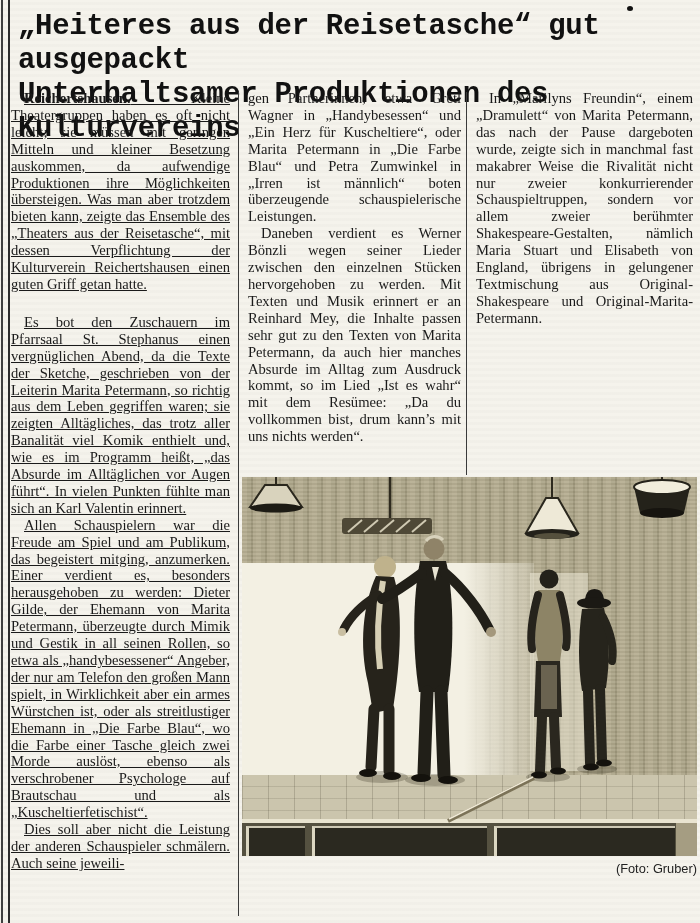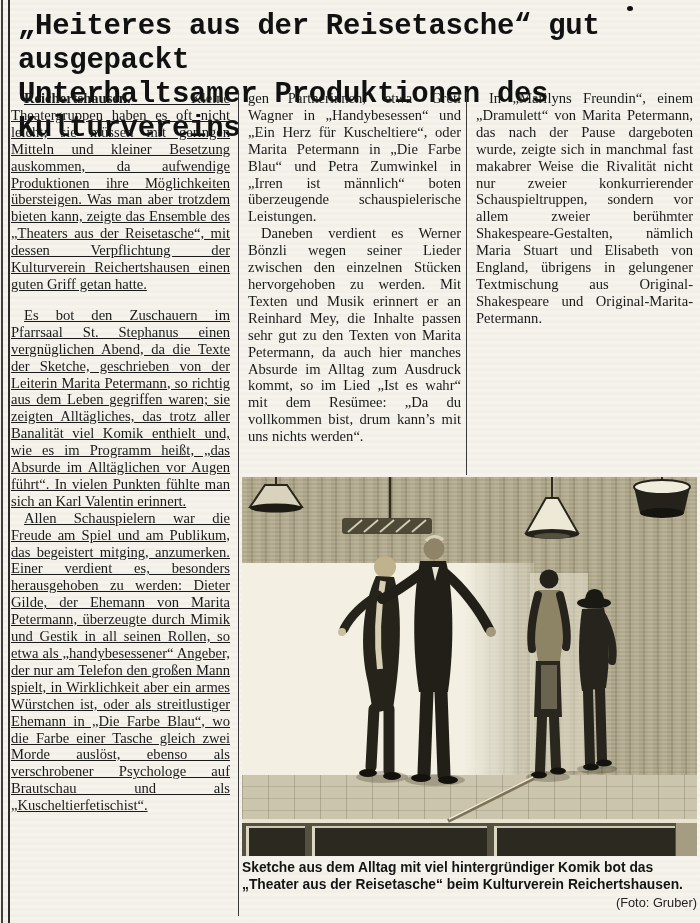--- a/index.html
+++ b/index.html
@@ -22,21 +22,21 @@
   }
   h1 span{display:block;}
 
   .col{position:absolute;top:90px;overflow:hidden;text-align:justify;
        font-size:14.6px;line-height:16.9px;}
   .col1{left:11px;width:219px;height:830px;text-decoration:underline;}
   .col2{left:248px;width:213px;height:386px;}
   .col3{left:476px;width:217px;height:388px;}
   .para{margin:0;}
   .indent{text-indent:13px;}
-  .gap{margin-top:14px;}
+  .gap{margin-top:21px;}
   .lead{font-weight:700;}
   .author{float:right;font-style:italic;font-weight:700;}
 
   .vrule{position:absolute;width:1px;background:#3a3a3a;}
   .vr1{left:238px;top:92px;height:824px;}
   .vr2{left:466px;top:92px;height:383px;}
 
   
   .photo{position:absolute;left:242px;top:477px;width:455px;height:379px;overflow:hidden;background:#b2aa8e;}
   .ph-wall{position:absolute;left:0;top:0;width:100%;height:314px;
@@ -77,20 +77,21 @@
 
   <h1>
     <span>„Heiteres aus der Reisetasche“ gut ausgepackt</span>
     <span>Unterhaltsamer Produktionen des Kulturvereins</span>
   </h1>
 
   <div class="col col1">
     <p class="para indent"><span class="lead">Reichertshausen.</span><span> Kleine Theatergruppen haben es oft nicht leicht; sie müssen mit geringen Mitteln und kleiner Besetzung auskommen, da aufwendige Produktionen ihre Möglichkeiten übersteigen. Was man aber trotzdem bieten kann, zeigte das Ensemble des „Theaters aus der Reisetasche“, mit dessen Verpflichtung der Kulturverein Reichertshausen einen guten Griff getan hatte.</span></p>
     <p class="para indent gap">Es bot den Zuschauern im Pfarrsaal St. Stephanus einen vergnüglichen Abend, da die Texte der Sketche, geschrieben von der Leiterin Marita Petermann, so richtig aus dem Leben gegriffen waren; sie zeigten Alltägliches, das trotz aller Banalität viel Komik enthielt und, wie es im Programm heißt, „das Absurde im Alltäglichen vor Augen führt“. In vielen Punkten fühlte man sich an Karl Valentin erinnert.</p>
     <p class="para indent">Allen Schauspielern war die Freude am Spiel und am Publikum, das begeistert mitging, anzumerken. Einer verdient es, besonders herausgehoben zu werden: Dieter Gilde, der Ehemann von Marita Petermann, überzeugte durch Mimik und Gestik in all seinen Rollen, so etwa als „handybesessener“ Angeber, der nur am Telefon den großen Mann spielt, in Wirklichkeit aber ein armes Würstchen ist, oder als streitlustiger Ehemann in „Die Farbe Blau“, wo die Farbe einer Tasche gleich zwei Morde auslöst, ebenso als verschrobener Psychologe auf Brautschau und als „Kuscheltierfetischist“.</p>
+    <p class="para indent">Dies soll aber nicht die Leistung der anderen Schauspieler schmälern. Auch seine jeweili-</p>
   </div>
 
   <div class="vrule vr1"></div>
 
   <div class="col col2">
     <p class="para">gen Partnerinnen, etwa Gretl Wagner in „Handybesessen“ und „Ein Herz für Kuscheltiere“, oder Marita Petermann in „Die Farbe Blau“ und Petra Zumwinkel in „Irren ist männlich“ boten überzeugende schauspielerische Leistungen.</p>
     <p class="para indent">Daneben verdient es Werner Bönzli wegen seiner Lieder zwischen den einzelnen Stücken hervorgehoben zu werden. Mit Texten und Musik erinnert er an Reinhard Mey, die Inhalte passen sehr gut zu den Texten von Marita Petermann, da auch hier manches Absurde im Alltag zum Ausdruck kommt, so im Lied „Ist es wahr“ mit dem Resümee: „Da du vollkommen bist, drum kann’s mit uns nichts werden“.</p>
   </div>
 
   <div class="vrule vr2"></div>
@@ -200,17 +201,16 @@
       </g>
 
       <g>
         <line x1="206" y1="344" x2="292" y2="301" stroke="#7b7257" stroke-width="4"></line>
         <line x1="207" y1="342" x2="291" y2="300" stroke="#efe9d6" stroke-width="1.5"></line>
       </g>
     </svg>
   </div>
 
   <div class="caption-block">
-    <p class="caption">Sketche aus dem Alltag mit viel hintergründiger Komik bot das „Theater aus der Reisetasche“ beim Kulturverein Reichertshausen.</p>
     <p class="credit">(Foto: Gruber)</p>
   </div>
 
 </div>
 
 </body></html>

